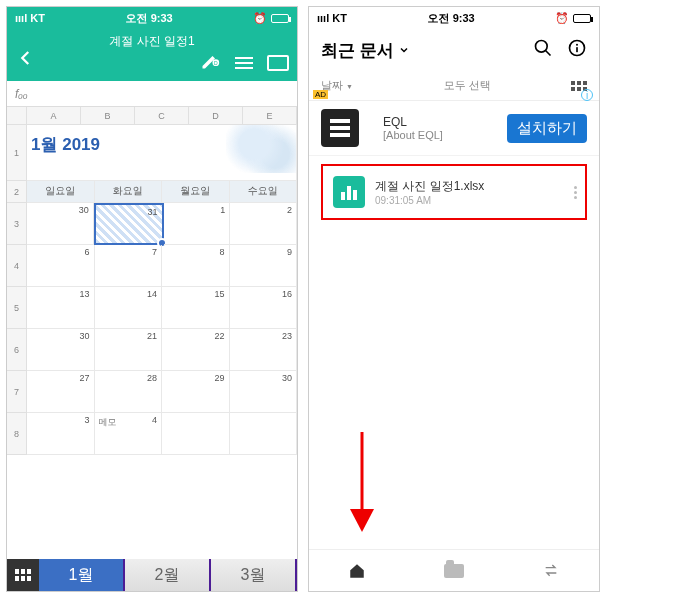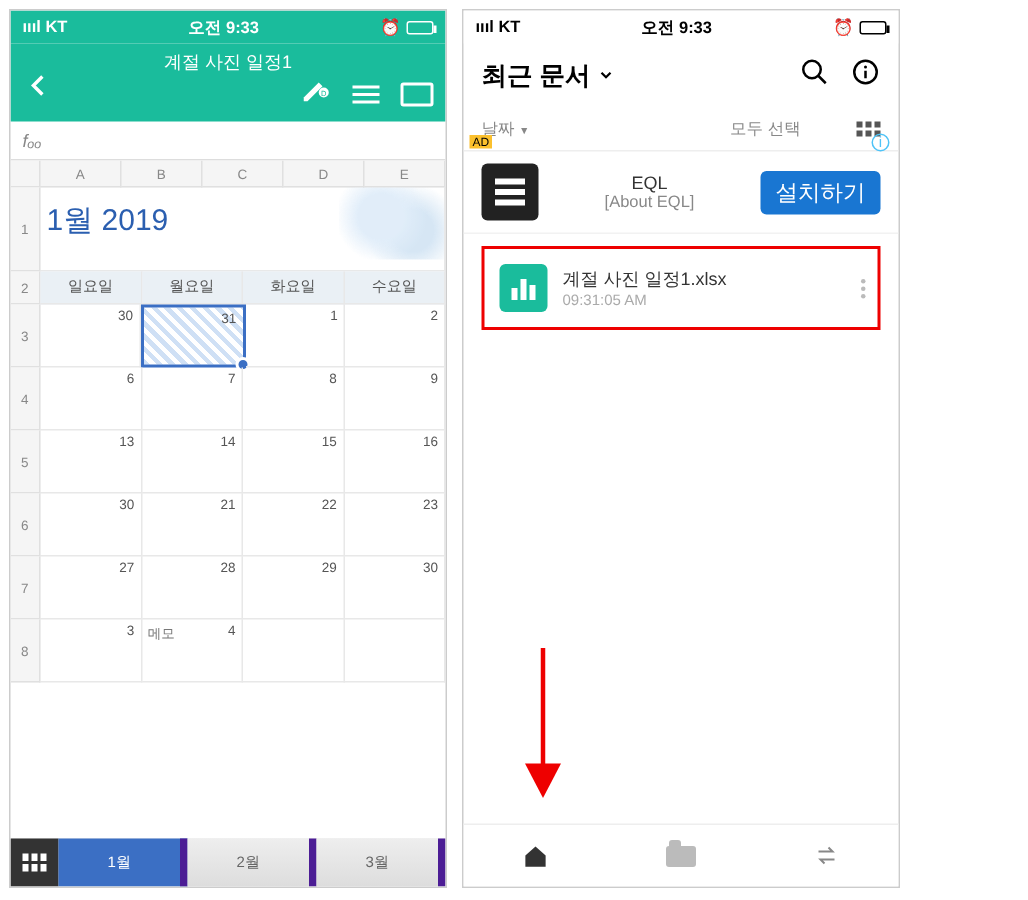--- a/index.html
+++ b/index.html
@@ -70,21 +70,21 @@
   .sheet { flex: 1; display: flex; flex-direction: column; overflow: hidden; }
   .colhdrs { display: flex; height: 18px; background: #f5f5f5; font-size: 9px; color: #888; }
   .rh-corner { width: 20px; border-right: 1px solid #e0e0e0; border-bottom: 1px solid #e0e0e0;}
   .colhdr { flex: 1; border-right: 1px solid #e0e0e0; border-bottom: 1px solid #e0e0e0; display: flex; align-items: center; justify-content: center;}
   .rows { flex: 1; display: flex; flex-direction: column; }
   .row { display: flex; height: 42px; }
   .row.short { height: 22px; }
   .row.tall { height: 56px; }
   .rowhdr { width: 20px; background: #f5f5f5; border-right: 1px solid #e0e0e0; border-bottom: 1px solid #e0e0e0; font-size: 9px; color: #888; display:flex; align-items:center; justify-content:center;}
   .cell { flex: 1; border-right: 1px solid #e8e8e8; border-bottom: 1px solid #e8e8e8; position: relative; font-size: 10px; color: #555; }
-  .cal-title { padding: 8px 4px; font-size: 20px; font-weight: 400; color: #2b5fb0; }
+  .cal-title { padding: 8px 4px; font-size: 17px; font-weight: 700; color: #2b5fb0; }
   .cloud {
     position: absolute; right: 0; top: 0; width: 70px; height: 48px;
     background: radial-gradient(circle at 40% 40%, #d4e6f7 30%, transparent 60%),
                 radial-gradient(circle at 70% 60%, #c5dcf0 25%, transparent 55%);
     opacity: 0.7;
   }
   .dayhdr-row { height: 20px; }
   .dayhdr-row .cell { background: #eaf0f5; font-size: 10px; text-align: center; padding-top: 3px; }
   .daynum { position: absolute; top: 2px; right: 4px; font-size: 9px; }
   .sel-cell {
@@ -94,52 +94,52 @@
   .sel-dot {
     position: absolute; right: -5px; bottom: -5px; width: 10px; height: 10px; border-radius: 50%;
     background: #3b6fc4; border: 2px solid #fff;
   }
   .memo { position:absolute; top:3px; left:4px; font-size:9px; color:#777;}
   .tabs-bottom {
     height: 32px; display: flex; background: #e4e4e4;
   }
   .tab {
     flex: 1; display: flex; align-items: center; justify-content: center;
-    font-size: 10px; color: #666; border-right: 5px solid #4c1d95;
+    font-size: 16px; color: #666; border-right: 2px solid #4c1d95;
     background: linear-gradient(#eee,#ddd);
   }
   .tab.active { background: #3b6fc4; color: #fff; }
   .tab-grid { width: 32px; flex: none; background: #333; display:flex; align-items:center; justify-content:center;}
   .tab-grid-icon { width:16px; height:12px; display:grid; grid-template-columns:repeat(3,1fr); grid-template-rows:repeat(2,1fr); gap:2px;}
   .tab-grid-icon span { background:#fff;}
 
   
   .hdr-right {
     height: 42px; display: flex; align-items: center; padding: 0 12px; justify-content: space-between;
   }
   .hdr-right .title { font-size: 17px; font-weight: 700; display: flex; align-items: center; gap: 4px;}
   .hdr-right .actions { display: flex; gap: 14px; align-items: center;}
   .subtabs {
     height: 30px; display: flex; align-items: center; padding: 0 12px; font-size: 11px; color: #888;
     border-bottom: 1px solid #eee;
   }
-  .subtabs .st { flex: 1; text-align: right; }
+  .subtabs .st { flex: 1; text-align: center; }
   .subtabs .st:first-child { text-align: left; flex: 0.6;}
   .grid-icon { display:grid; grid-template-columns:repeat(3,4px); grid-template-rows:repeat(2,4px); gap:2px;}
   .grid-icon span { background:#555;}
   .ad-row {
     display: flex; align-items: center; padding: 8px 12px; gap: 24px; position: relative;
     border-bottom: 1px solid #f2f2f2;
   }
   .ad-badge { position:absolute; top:-11px; left:4px; font-size:8px; background:#fbc02d; color:#000; padding:0 2px;}
   .ad-info { position:absolute; top:-12px; right:6px; font-size:10px; color:#4fc3f7; border:1px solid #4fc3f7; border-radius:50%; width:12px; height:12px; line-height:11px; text-align:center;}
   .ad-icon { width: 38px; height: 38px; background: #222; border-radius: 4px; display:flex; align-items:center; justify-content:center;}
   .ad-icon-bars { display:flex; flex-direction:column; gap:3px;}
   .ad-icon-bars span { display:block; width:20px; height:4px; background:#fff;}
-  .ad-text { flex:1;text-align:center; }
+  .ad-text { flex:1; }
   .ad-title { font-size: 12px; color:#333;}
   .ad-sub { font-size: 11px; color:#888;}
   .install-btn {
     background: #1976d2; color: #fff; font-size: 15px; padding: 5px 10px;
     border-radius: 4px; border: none;
   }
   .file-row {
     margin: 8px 12px; padding: 10px; display: flex; align-items: center; gap: 10px;
     border: 2px solid #e00; position: relative;
   }
@@ -214,22 +214,22 @@
       <div class="row tall">
         <div class="rowhdr">1</div>
         <div class="cell" style="flex:4; position:relative;">
           <div class="cal-title">1월 2019</div>
           <div class="cloud"></div>
         </div>
       </div>
       <div class="row short dayhdr-row">
         <div class="rowhdr">2</div>
         <div class="cell">일요일</div>
+        <div class="cell">화요일</div>
         <div class="cell">월요일</div>
-        <div class="cell">화요일</div>
         <div class="cell">수요일</div>
       </div>
 
       <div class="row">
         <div class="rowhdr">3</div>
         <div class="cell">
             <span class="daynum">30</span>
           </div>
         <div class="cell sel-cell">
             <span class="daynum">31</span>

